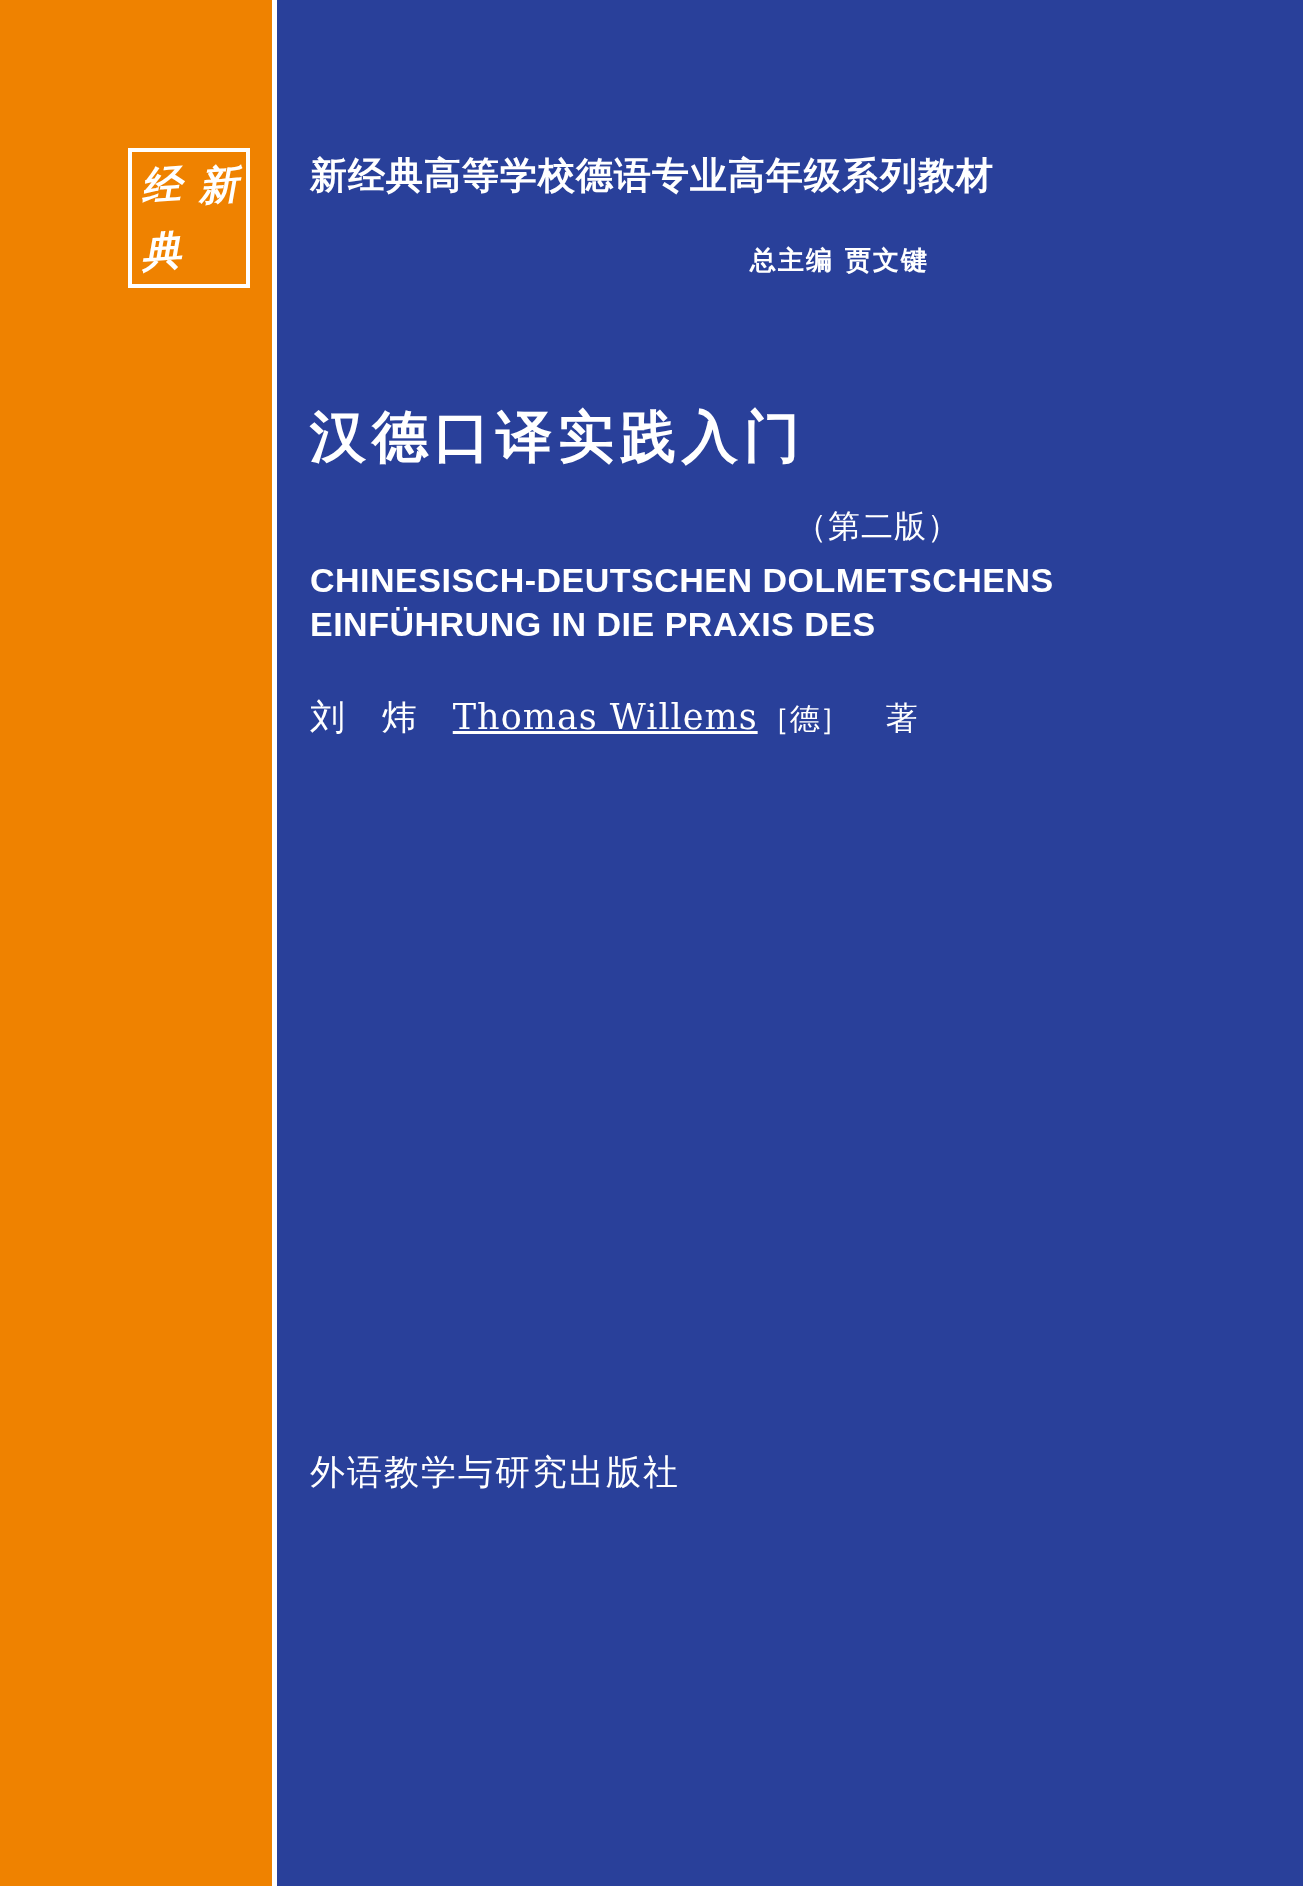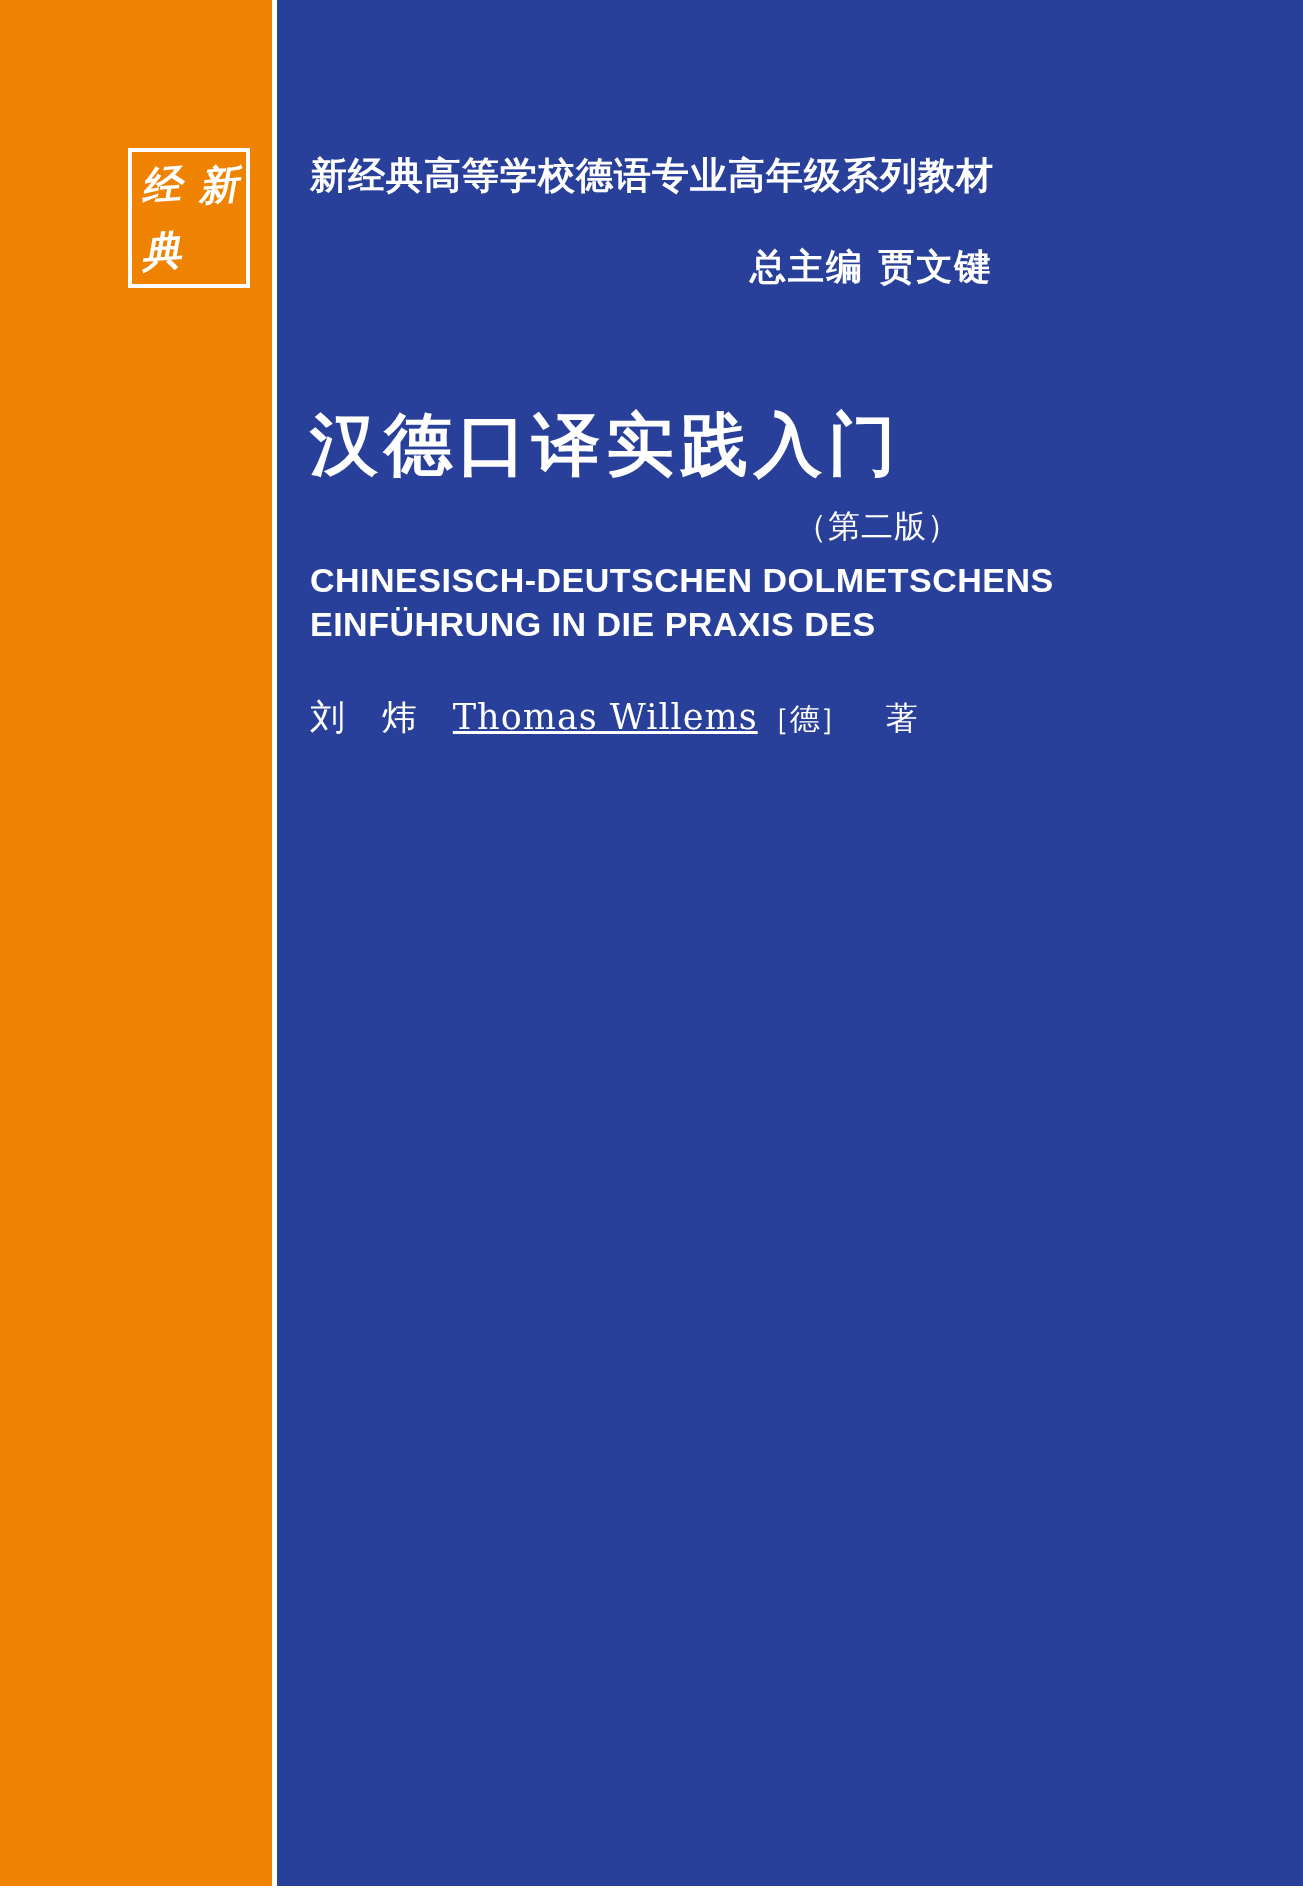--- a/index.html
+++ b/index.html
@@ -83,34 +83,34 @@
     font-weight: 700;
     letter-spacing: 1px;
     white-space: nowrap;
     font-family: "DejaVu Sans", sans-serif;
   }
   .editor-line {
     position: absolute;
     left: 750px;
     top: 243px;
     color: #ffffff;
-    font-size: 36px;
+    font-size: 26px;
     font-weight: 700;
     letter-spacing: 2px;
     white-space: nowrap;
     font-family: "DejaVu Sans", sans-serif;
   }
 
   
   .main-title {
     position: absolute;
     left: 310px;
     top: 400px;
     color: #ffffff;
-    font-size: 68px;
+    font-size: 56px;
     font-weight: 700;
     letter-spacing: 6px;
     white-space: nowrap;
     font-family: "DejaVu Sans", sans-serif;
   }
   .edition {
     position: absolute;
     right: 343px;
     top: 505px;
     color: #ffffff;
@@ -214,15 +214,16 @@
 
   <div class="subtitle">
     <div>CHINESISCH-DEUTSCHEN DOLMETSCHENS</div>
     <div>EINFÜHRUNG IN DIE PRAXIS DES</div>
   </div>
 
   <div class="authors">
     <span class="cn-name">刘 炜</span><span class="de-name">Thomas Willems</span><span class="country">［德］</span><span class="role">著</span>
   </div>
 
+  <div class="publisher">外语教学与研究出版社</div>
 
   <div class="bottom-strip"></div>
 </div>
 
 </body></html>

